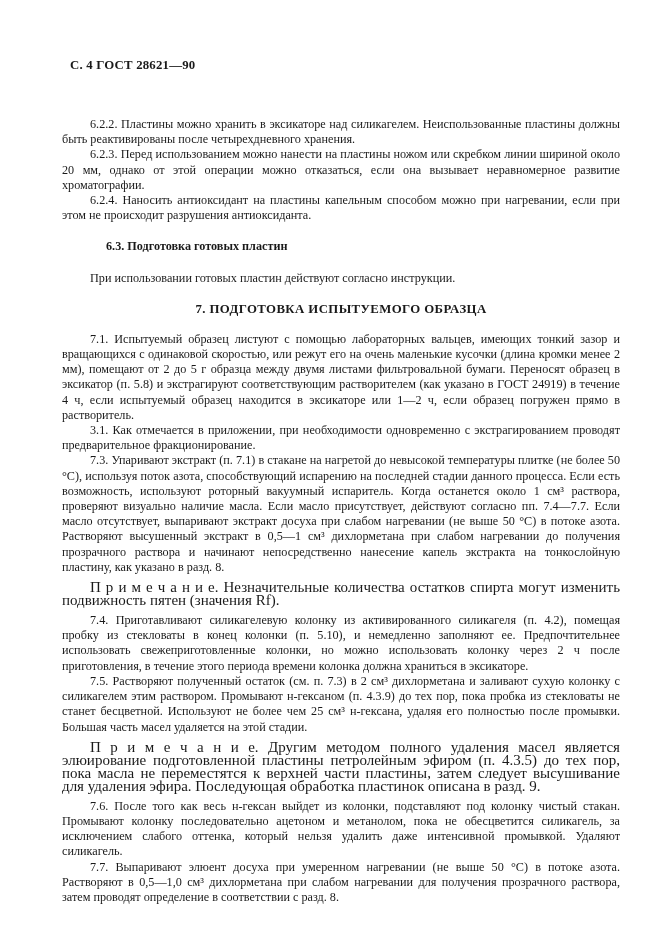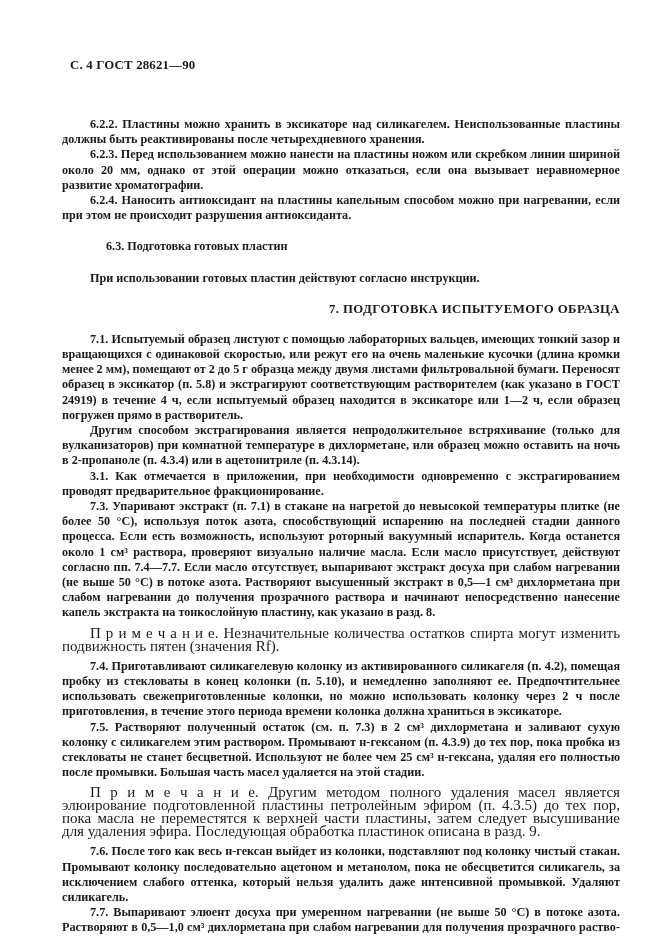--- a/index.html
+++ b/index.html
@@ -28,35 +28,34 @@
     line-height: 15px;
     margin: 0 0 44px 8px;
     letter-spacing: 0.2px;
   }
   p.body-par {
     margin: 0;
     font-size: 12.2px;
     line-height: 15.2px;
     text-align: justify;
     text-indent: 28px;
-    font-weight: bold;
   }
   p.bold-sub {
     margin: 16px;
     font-size: 12.2px;
     line-height: 15.2px;
     font-weight: bold;
     text-indent: 28px;
   }
   h2.section-heading {
     margin: 15px 0 15px 0;
     font-size: 12.8px;
     line-height: 16px;
     font-weight: bold;
-    text-align: right;
+    text-align: center;
     letter-spacing: 0.4px;
   }
   p.note-par {
     margin: 6px 0 6px 0;
     font-size: 15px;
     line-height: 13px;
     text-align: justify;
     text-indent: 28px;
   }
 </style>
@@ -70,21 +69,20 @@
 
     <p class="body-par">6.2.2. Пластины можно хранить в эксикаторе над силикагелем. Неиспользованные пластины должны быть реактивированы после четырехдневного хранения.</p>
     <p class="body-par">6.2.3. Перед использованием можно нанести на пластины ножом или скребком линии шириной около 20 мм, однако от этой операции можно отказаться, если она вызывает неравномерное развитие хроматографии.</p>
     <p class="body-par">6.2.4. Наносить антиоксидант на пластины капельным способом можно при нагревании, если при этом не происходит разрушения антиоксиданта.</p>
     <p class="bold-sub">6.3. Подготовка готовых пластин</p>
     <p class="body-par">При использовании готовых пластин действуют согласно инструкции.</p>
 
     <h2 class="section-heading">7. ПОДГОТОВКА ИСПЫТУЕМОГО ОБРАЗЦА</h2>
 
     <p class="body-par">7.1. Испытуемый образец листуют с помощью лабораторных вальцев, имеющих тонкий зазор и вращающихся с одинаковой скоростью, или режут его на очень маленькие кусочки (длина кромки менее 2 мм), помещают от 2 до 5 г образца между двумя листами фильтровальной бумаги. Переносят образец в эксикатор (п. 5.8) и экстрагируют соответствующим растворителем (как указано в ГОСТ 24919) в течение 4 ч, если испытуемый образец находится в эксикаторе или 1—2 ч, если образец погружен прямо в растворитель.</p>
-    <p class="body-par">Другим способом экстрагирования является непродолжительное встряхивание (только для вулканизаторов) при комнатной температуре в дихлорметане, или образец можно оставить на ночь в 2-пропаноле (п. 4.3.4) или в ацетонитриле (п.  4.3.14).</p>
     <p class="body-par">3.1. Как отмечается в приложении, при необходимости одновременно с экстрагированием проводят предварительное фракционирование.</p>
     <p class="body-par">7.3. Упаривают экстракт (п. 7.1) в стакане на нагретой до невысокой температуры плитке (не более 50 °С), используя поток азота, способствующий испарению на последней стадии данного процесса. Если есть возможность, используют роторный вакуумный испаритель. Когда останется около 1 см³ раствора, проверяют визуально наличие масла. Если масло присутствует, действуют согласно пп. 7.4—7.7. Если масло отсутствует, выпаривают экстракт досуха при слабом нагревании (не выше 50 °С) в потоке азота. Растворяют высушенный экстракт в 0,5—1 см³ дихлорметана при слабом нагревании до получения прозрачного раствора и начинают непосредственно нанесение капель экстракта на тонкослойную пластину, как указано в разд. 8.</p>
     <p class="note-par">П р и м е ч а н и е.  Незначительные  количества  остатков  спирта  могут  изменить  подвижность  пятен (значения Rf).</p>
     <p class="body-par">7.4. Приготавливают силикагелевую колонку из активированного силикагеля (п. 4.2), помещая пробку из стекловаты в конец колонки (п. 5.10), и немедленно заполняют ее. Предпочтительнее использовать свежеприготовленные колонки, но можно использовать колонку через 2 ч после приготовления, в течение этого периода времени колонка должна храниться в эксикаторе.</p>
     <p class="body-par">7.5. Растворяют полученный остаток (см. п. 7.3) в 2 см³ дихлорметана и заливают сухую колонку с силикагелем этим раствором. Промывают н-гексаном (п. 4.3.9) до тех пор, пока пробка из стекловаты не станет бесцветной. Используют не более чем 25 см³ н-гексана, удаляя его полностью после промывки. Большая часть масел удаляется на этой стадии.</p>
     <p class="note-par">П р и м е ч а н и е. Другим методом полного удаления масел является элюирование подготовленной пластины петролейным эфиром (п. 4.3.5) до тех пор, пока масла не переместятся к верхней части пластины, затем следует высушивание для удаления эфира. Последующая обработка пластинок описана в разд. 9.</p>
     <p class="body-par">7.6. После того как весь н-гексан выйдет из колонки, подставляют под колонку чистый стакан. Промывают колонку последовательно ацетоном и метанолом, пока не обесцветится силикагель, за исключением слабого оттенка, который нельзя удалить даже интенсивной промывкой. Удаляют силикагель.</p>
     <p class="body-par">7.7. Выпаривают элюент досуха при умеренном нагревании (не выше 50 °С) в потоке азота. Растворяют в 0,5—1,0 см³ дихлорметана при слабом нагревании для получения прозрачного раство­ра, затем проводят определение в соответствии с разд. 8.</p>
 
   </div>

